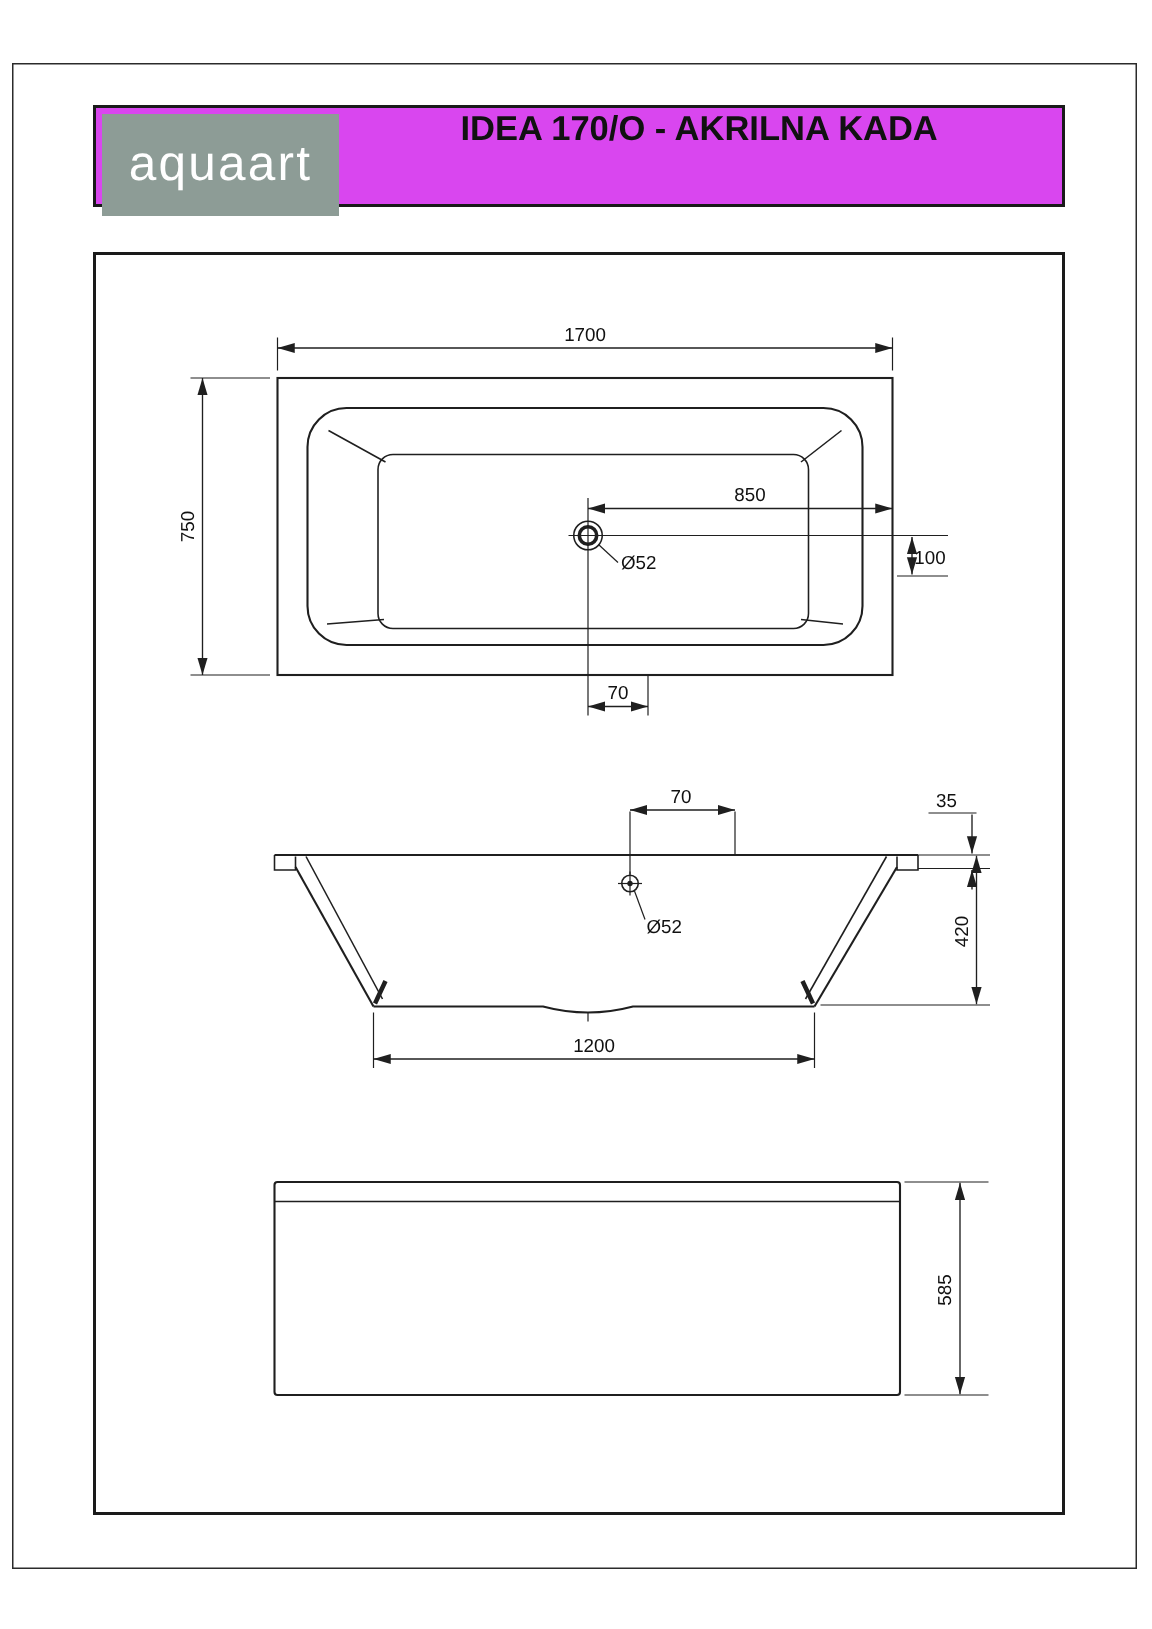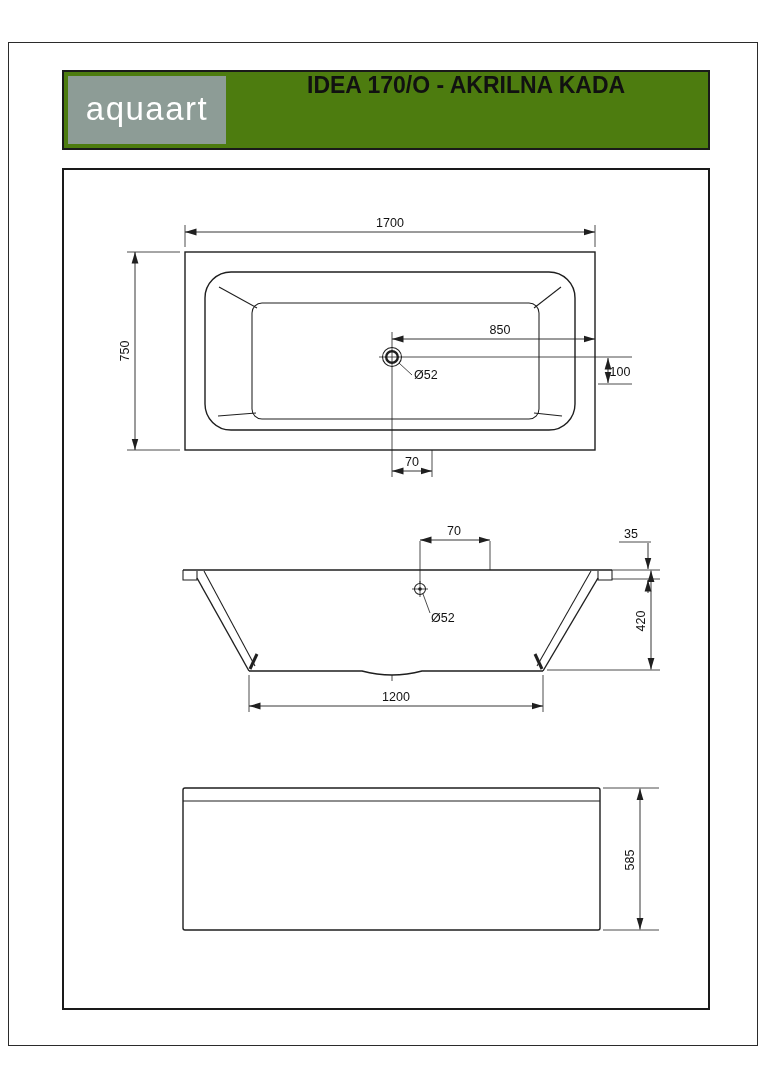--- a/index.html
+++ b/index.html
@@ -1,18 +1,18 @@
 <!DOCTYPE html>
 <html style="--logo-bg: #8d9c96;"><head>
 <meta charset="utf-8">
 <style>
   html,body{margin:0;padding:0;background:#ffffff;}
   body{width:768px;height:1086px;position:relative;font-family:"Liberation Sans",sans-serif;color:#111;overflow:hidden;}
   .page-border{position:absolute;left:8px;top:42px;width:750px;height:1004px;border:1.5px solid #2b2b2b;box-sizing:border-box;}
-  .title-block{position:absolute;left:62px;top:70px;width:648px;height:80px;border:2px solid #1a1a1a;box-sizing:border-box;background:#4d7c0f;padding-left:32px;}
+  .title-block{position:absolute;left:62px;top:70px;width:648px;height:68px;border:2px solid #1a1a1a;box-sizing:border-box;background:#d946ef;padding-left:32px;}
   .logo-box{position:absolute;left:4px;top:4px;width:158px;height:68px;background:var(--logo-bg,#8d9c96);display:flex;align-items:center;justify-content:center;}
   .logo-text{font-size:33px;letter-spacing:1.5px;color:#ffffff;font-weight:400;line-height:1;padding-bottom:4px;}
   .title-cell{position:absolute;left:243px;top:0;right:0;height:100%;display:flex;flex-direction:row;justify-content:flex-start;}
   .title-line{font-size:23px;font-weight:700;line-height:27px;white-space:nowrap;}
   .drawing-area{position:absolute;left:62px;top:168px;width:648px;height:842px;border:2px solid #1a1a1a;box-sizing:border-box;background:#fff;}
   .drawing-area svg{display:block;}
   svg text{font-family:"Liberation Sans",sans-serif;font-size:12.5px;fill:#111;}
   svg .obj{stroke:#1f1f1f;fill:none;stroke-width:1.4;}
   svg .obj2{stroke:#1f1f1f;fill:none;stroke-width:1.05;}
   svg .dim{stroke:#1f1f1f;fill:none;stroke-width:0.9;}

